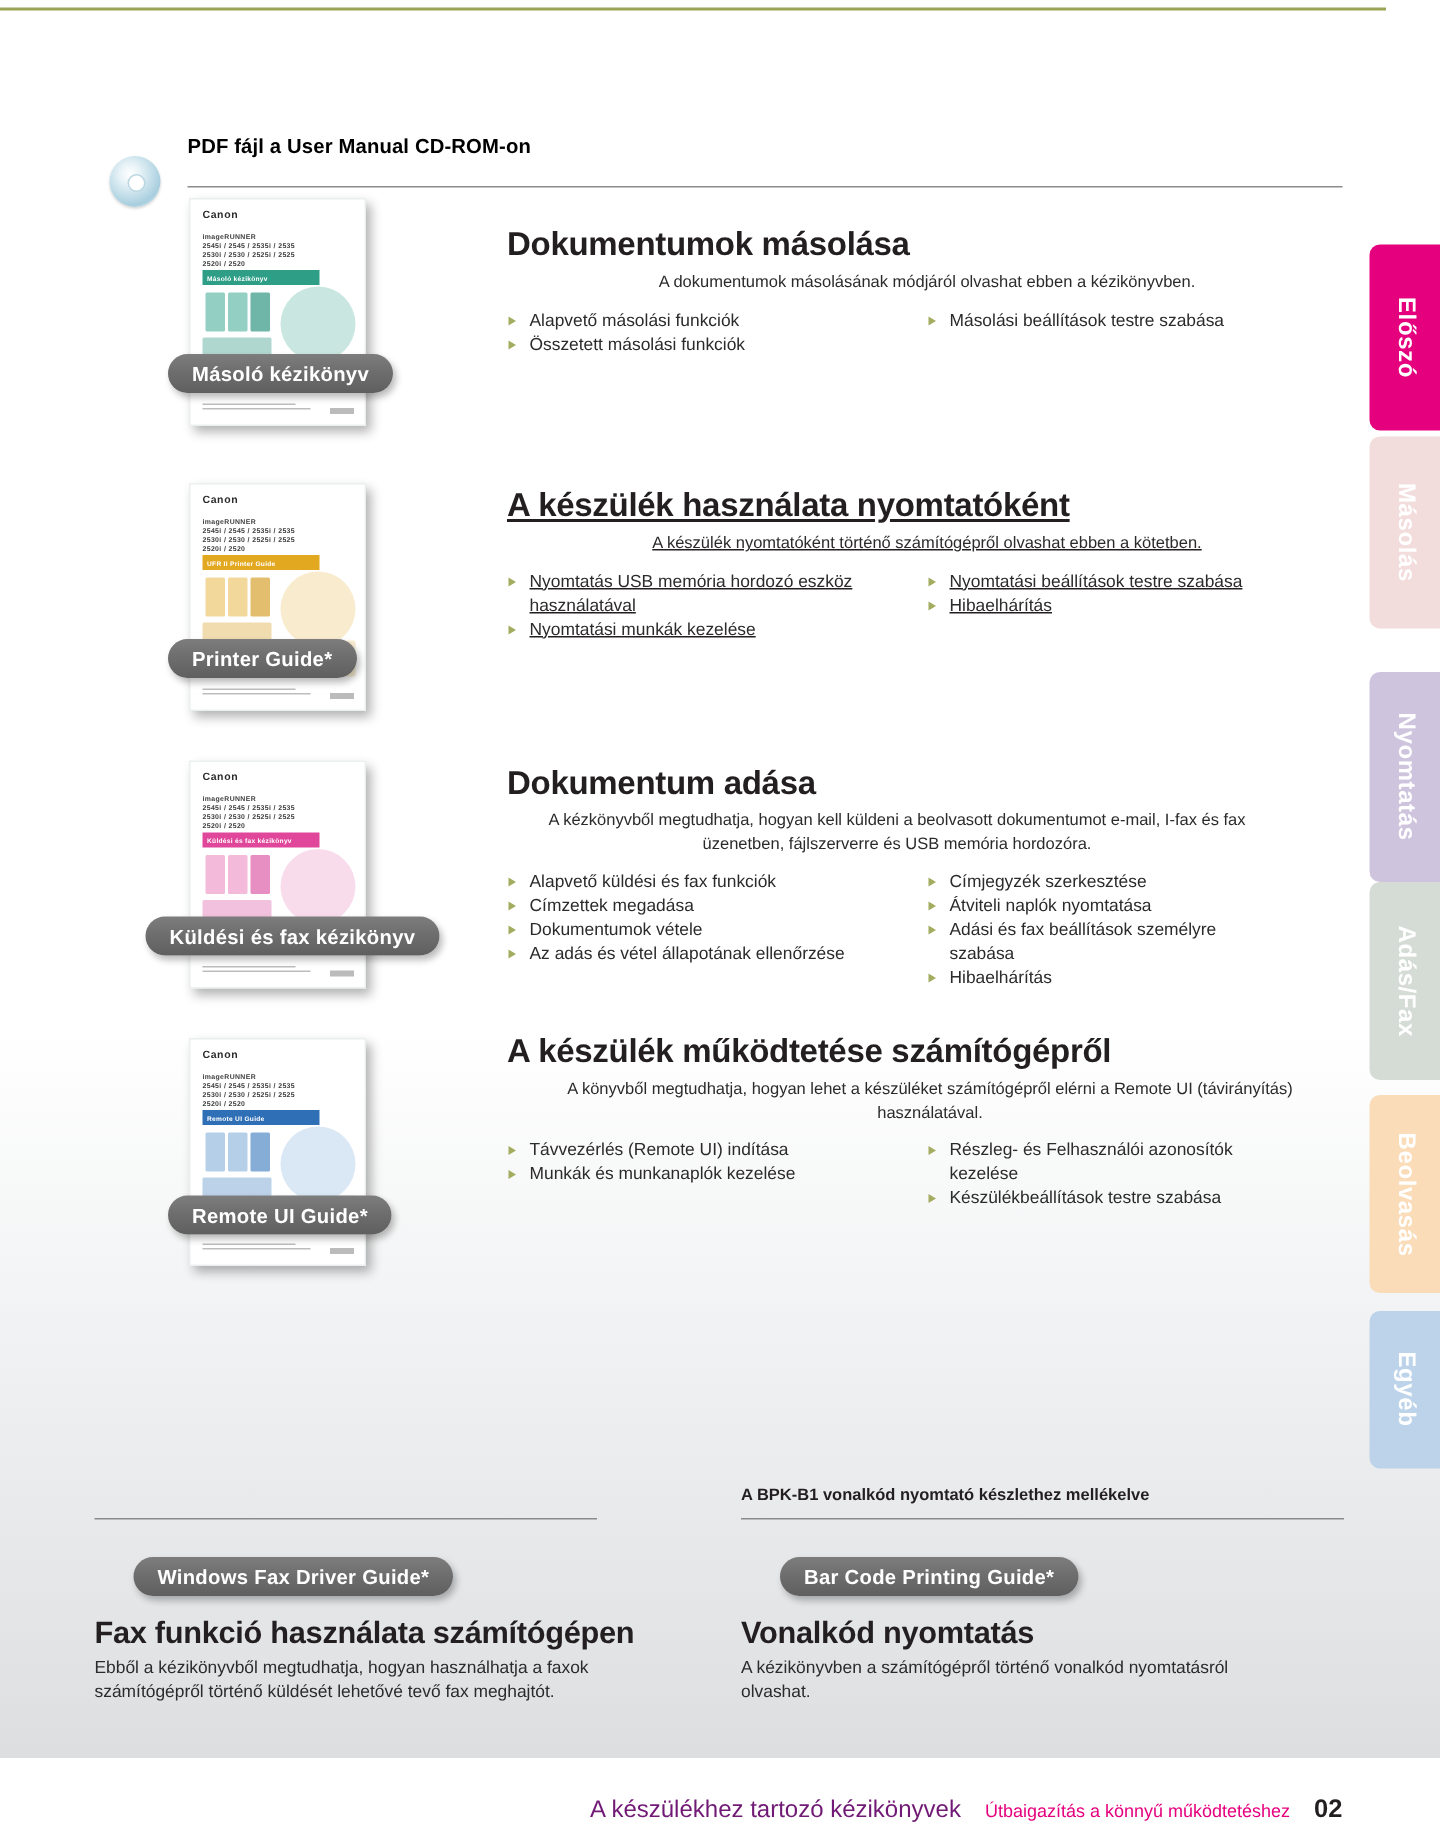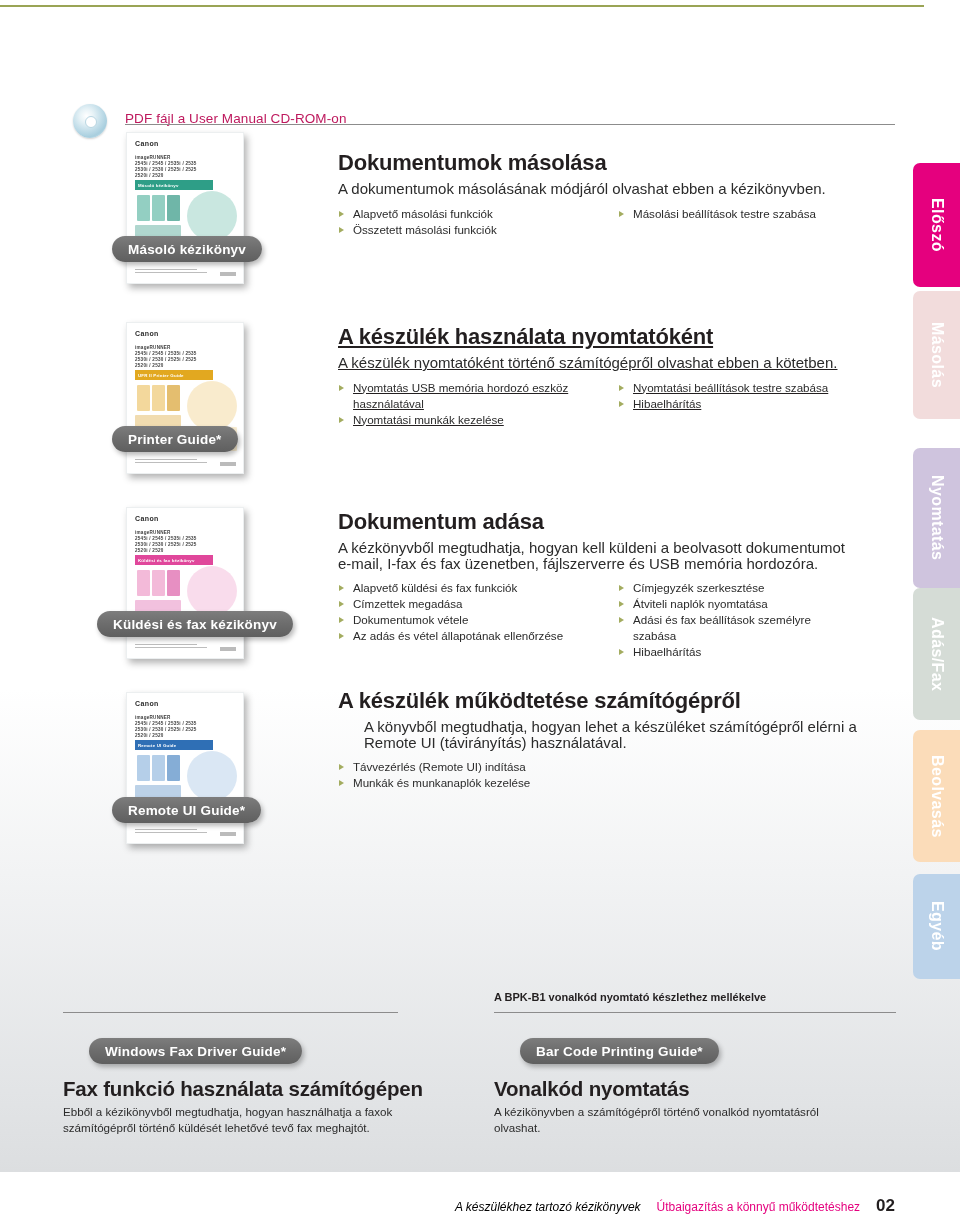--- a/index.html
+++ b/index.html
@@ -41,23 +41,23 @@
     box-shadow: 0 1px 2px rgba(0,0,0,.18);
   }
   .cd-icon::after {
     content: ""; position: absolute; left: 50%; top: 50%;
     width: 10px; height: 10px; margin: -5px 0 0 -5px;
     border-radius: 50%;
     background: #ffffff;
     border: 1px solid #b9d6e2;
   }
   .pdf-head {
-    position: absolute; left: 125px; top: 111px;
-    font-size: 13.5px; font-weight: normal; letter-spacing: .1px;
-    color: #be185d;
+    position: absolute; left: 125px; top: 90px;
+    font-size: 13.5px; font-weight: bold; letter-spacing: .1px;
+    color: #000000;
   }
   .head-rule {
     position: absolute; left: 125px; top: 124px;
     width: 770px; height: 1px; background: #8c8c8c;
   }
 
   
   .cover {
     position: absolute;
     width: 118px; height: 152px;
@@ -152,22 +152,23 @@
   }
   .tab.active span { color: #ffffff; }
 
   
   .sec { position: absolute; }
   .sec h2 {
     font-size: 22px; font-weight: bold; letter-spacing: -.2px;
     color: #231f20; margin-bottom: 5px;
   }
   .sec .lead {
-    font-size: 15px; line-height: 15.5px; color: #2b2b2b;
+    font-size: 11px; line-height: 15.5px; color: #2b2b2b;
     margin-bottom: 9px;
+    text-align: center;
   }
   .cols { display: flex; gap: 0; }
   .col { width: 286px; }
   ul.bl { list-style: none; }
   ul.bl li {
     position: relative; padding-left: 15px;
     font-size: 11.6px; line-height: 15.5px; color: #2b2b2b;
     margin-bottom: .5px;
   }
   ul.bl li::before {
@@ -189,21 +190,21 @@
   .bhead {
     position: absolute; font-size: 20.5px; font-weight: bold;
     color: #231f20; letter-spacing: -.2px;
   }
   .btext {
     position: absolute; font-size: 11.6px; line-height: 15.5px; color: #2b2b2b;
   }
 
   
   .footer { position: absolute; right: 65px; top: 1196px; display: flex; align-items: baseline; gap: 16px; }
-  .footer .f1 { font-size: 12px; color: #000000; font-style: italic; }
+  .footer .f1 { font-size: 16px; color: #701a75; }
   .footer .f2 { font-size: 12px; color: #e5007e; }
   .footer .f3 { font-size: 17px; font-weight: bold; color: #231f20; }
 </style>
 </head>
 <body>
 
 <div id="page">
 
   <div class="top-rule"></div>
   <div class="body-band"></div>
@@ -379,20 +380,27 @@
     <div class="sec" style="left:338px; top:688px; width:560px;">
       <h2>A készülék működtetése számítógépről</h2>
       <div class="lead" style="width:512px;margin-left:26px;">A könyvből megtudhatja, hogyan lehet a készüléket számítógépről elérni a Remote UI (távirányítás) használatával.</div>
       <div class="cols">
         <div class="col">
           <ul class="bl">
             <li>Távvezérlés (Remote UI) indítása</li>
             <li>Munkák és munkanaplók kezelése</li>
           </ul>
         </div>
+        <div class="col">
+          <ul class="bl">
+            <li>Részleg- és Felhasználói azonosítók</li>
+            <li class="cont">kezelése</li>
+            <li>Készülékbeállítások testre szabása</li>
+          </ul>
+        </div>
       </div>
     </div>
 
     <div class="bnote" style="left:494px; top:991px;">A BPK-B1 vonalkód nyomtató készlethez mellékelve</div>
     <div class="brule" style="left:63px;  top:1012px; width:335px;"></div>
     <div class="brule" style="left:494px; top:1012px; width:402px;"></div>
 
     <div class="pill" style="left:89px; top:1038px;">Windows Fax Driver Guide*</div>
     <div class="bhead" style="left:63px; top:1077px;">Fax funkció használata számítógépen</div>
     <div class="btext" style="left:63px; top:1104px; width:360px;">Ebből a kézikönyvből megtudhatja, hogyan használhatja a faxok számítógépről történő küldését lehetővé tevő fax meghajtót.</div>

